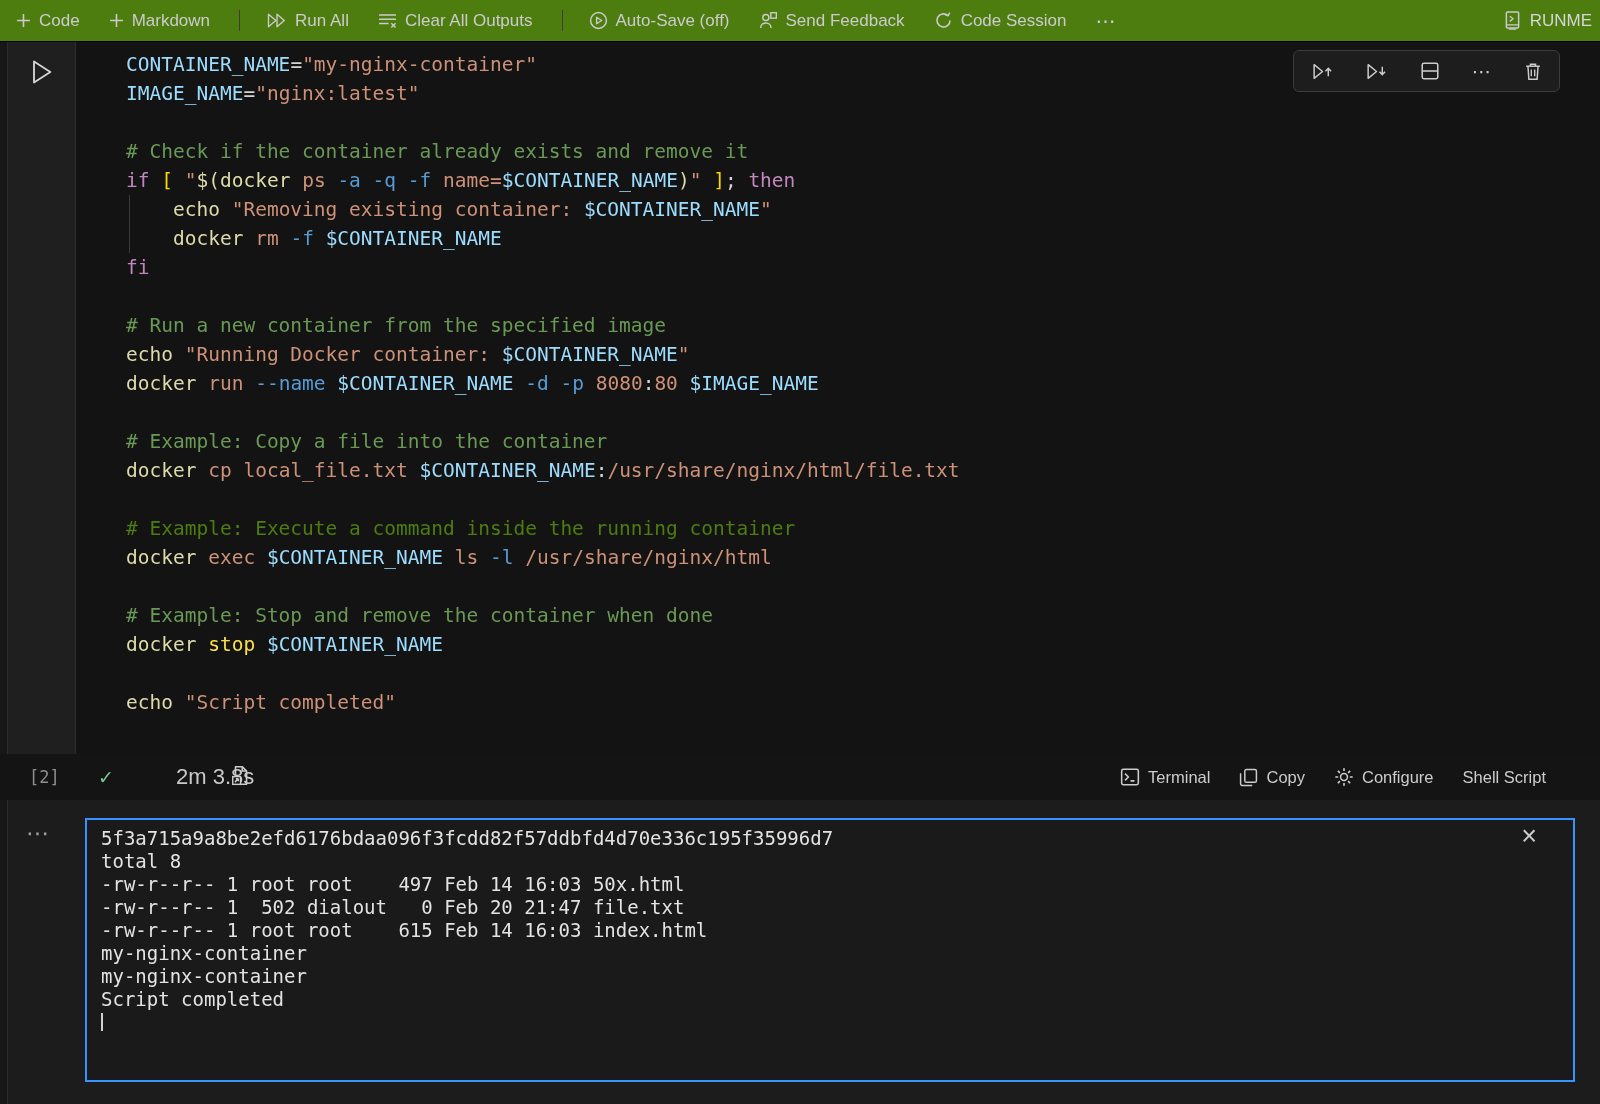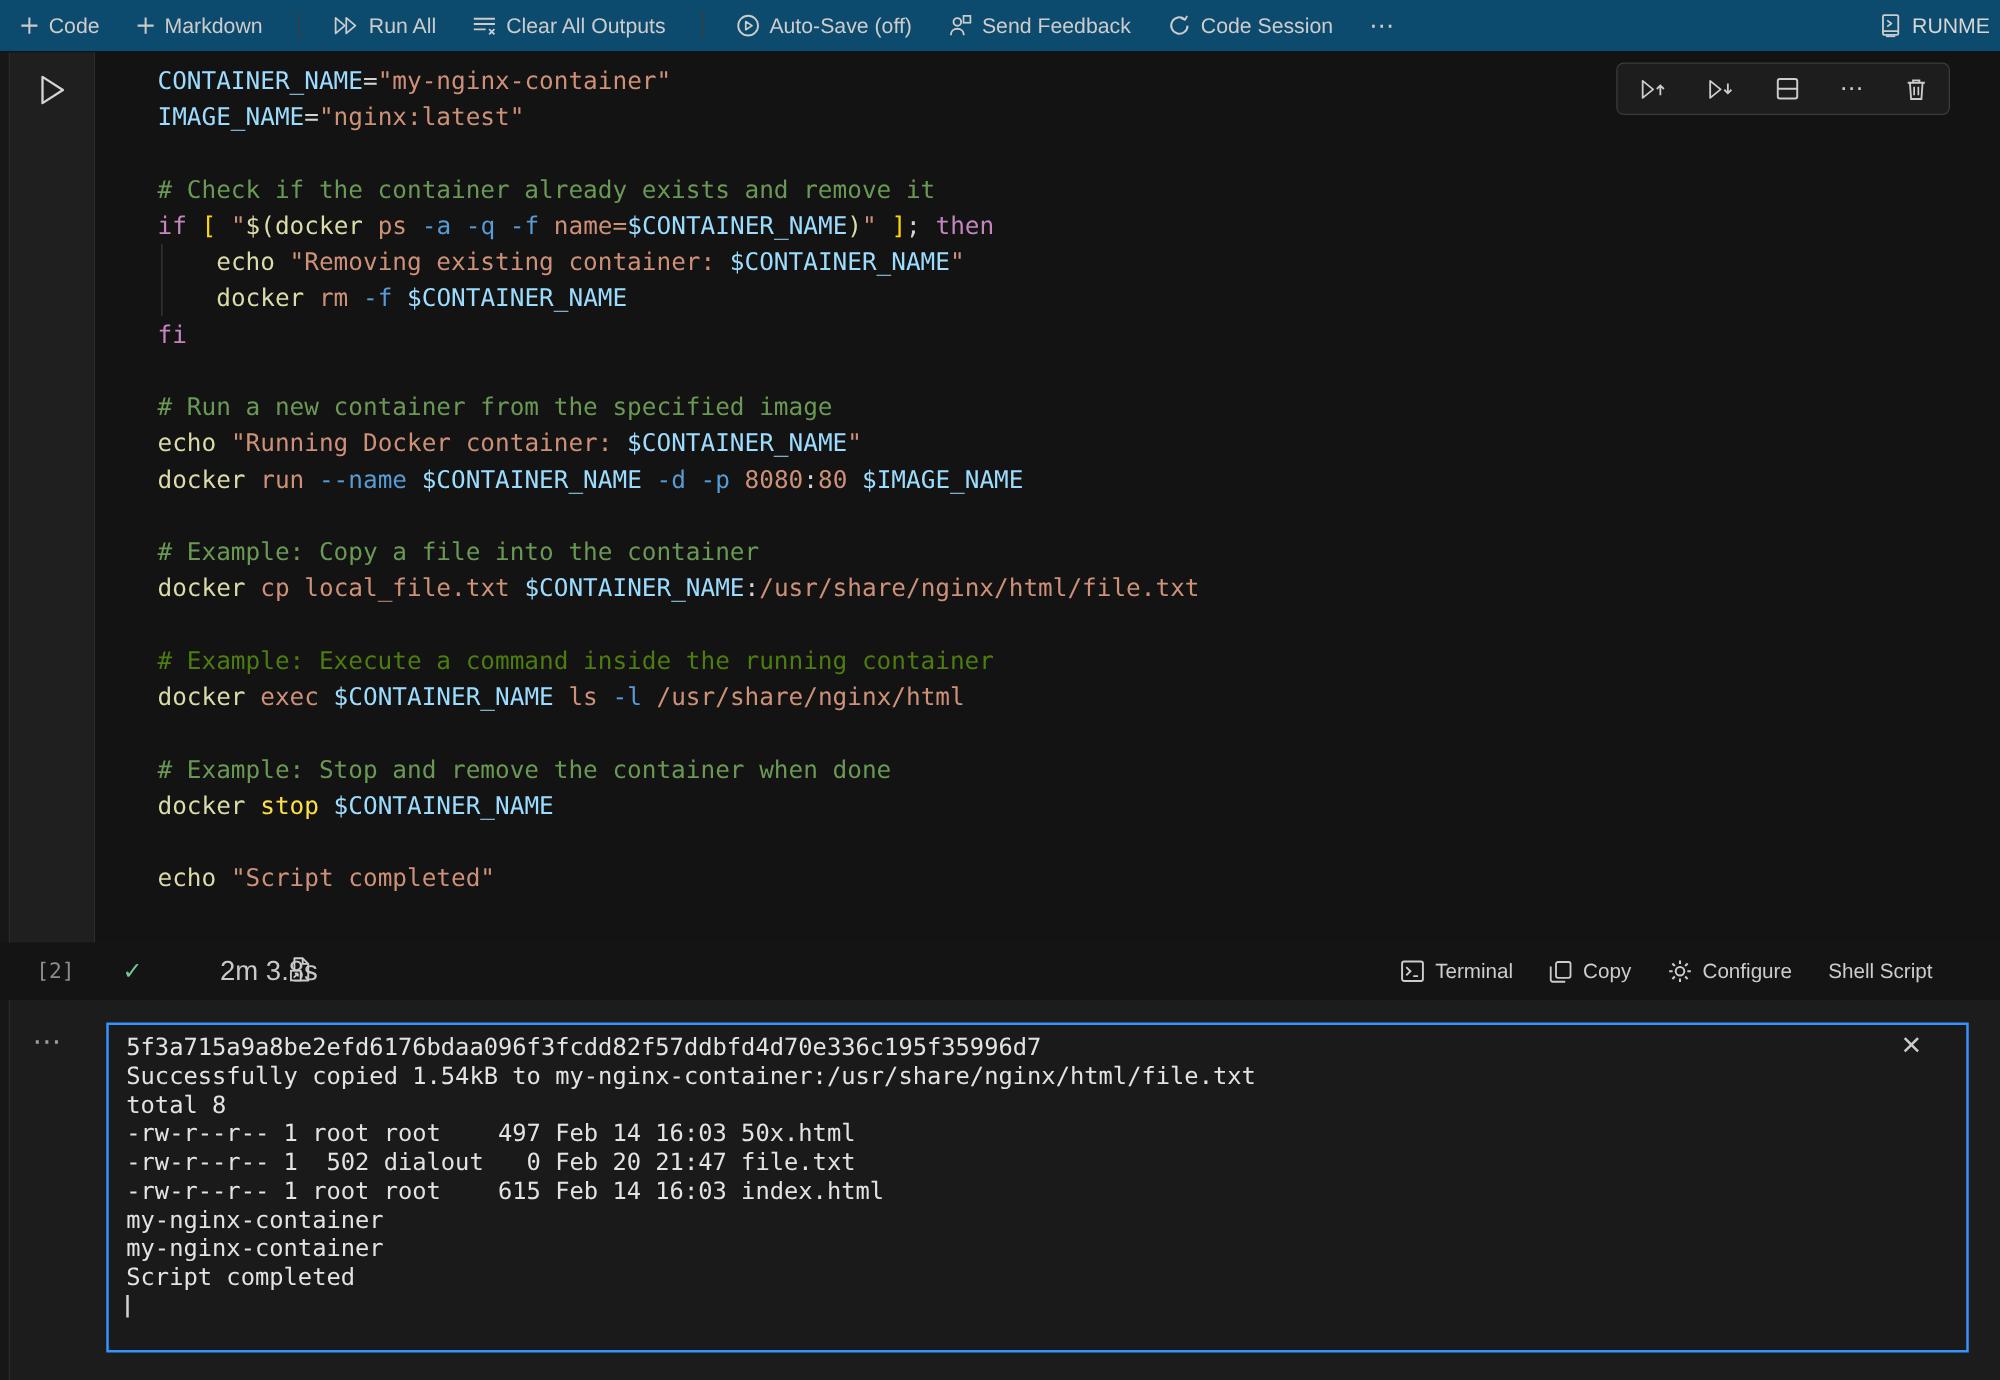--- a/index.html
+++ b/index.html
@@ -8,21 +8,21 @@
     position:relative; width:1600px; height:1104px; overflow:hidden;
     font-family:"Liberation Sans", sans-serif; color:#cccccc;
     -webkit-font-smoothing:antialiased;
   }
   
   .left-strip { position:absolute; left:0; top:42px; width:8px; bottom:0; background:#171717; border-right:1px solid #2b2b2b; }
 
   
   .topbar {
     position:absolute; left:0; top:0; width:1600px; height:42px;
-    background:#0c4a6e; border-bottom:1px solid #050505;
+    background:#4d7c0f; border-bottom:1px solid #050505;
     display:flex; align-items:center; padding:0 6px 0 16px;
     font-size:17px; color:#cccccc; white-space:nowrap;
   }
   .tb-item { display:flex; align-items:center; gap:8px; margin-right:29px; cursor:pointer; }
   .tb-sep { width:1px; height:21px; background:#3d3d3d; margin:0 26px 0 0; }
   .tb-more { font-size:20px; letter-spacing:1px; margin-right:10px; }
   .tb-spacer { flex:1; }
   .brand { display:flex; align-items:center; gap:9px; font-size:17px; color:#d6d6d6; margin-right:2px; }
   svg { display:block; }
 
@@ -281,21 +281,20 @@
 <div class="out-ellipsis">
   <span>⋯</span>
 </div>
 
 <div class="output-box" style="border-color: rgb(55, 148, 255);">
   <div class="out-close">
     <span>×</span>
   </div>
   <div class="terminal">
       <div class="tl">5f3a715a9a8be2efd6176bdaa096f3fcdd82f57ddbfd4d70e336c195f35996d7</div>
-      <div class="tl">Successfully copied 1.54kB to my-nginx-container:/usr/share/nginx/html/file.txt</div>
       <div class="tl">total 8</div>
       <div class="tl">-rw-r--r-- 1 root root    497 Feb 14 16:03 50x.html</div>
       <div class="tl">-rw-r--r-- 1  502 dialout   0 Feb 20 21:47 file.txt</div>
       <div class="tl">-rw-r--r-- 1 root root    615 Feb 14 16:03 index.html</div>
       <div class="tl">my-nginx-container</div>
       <div class="tl">my-nginx-container</div>
       <div class="tl">Script completed</div>
       <div class="tl"><span class="term-cursor"></span></div>
     </div>
 </div>

